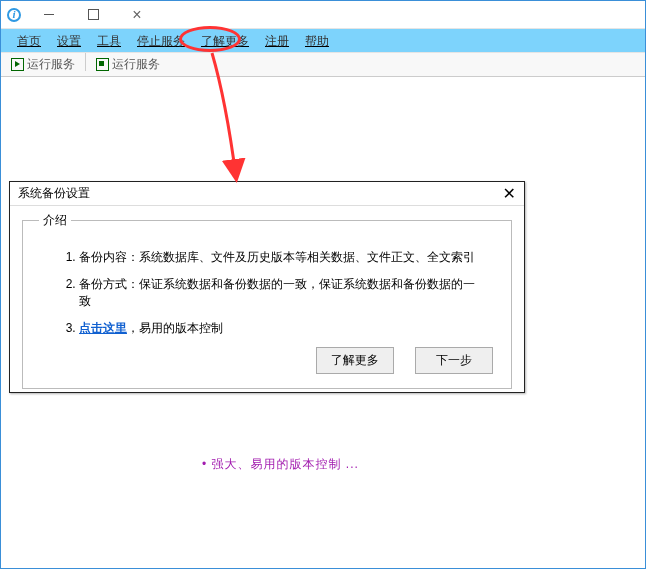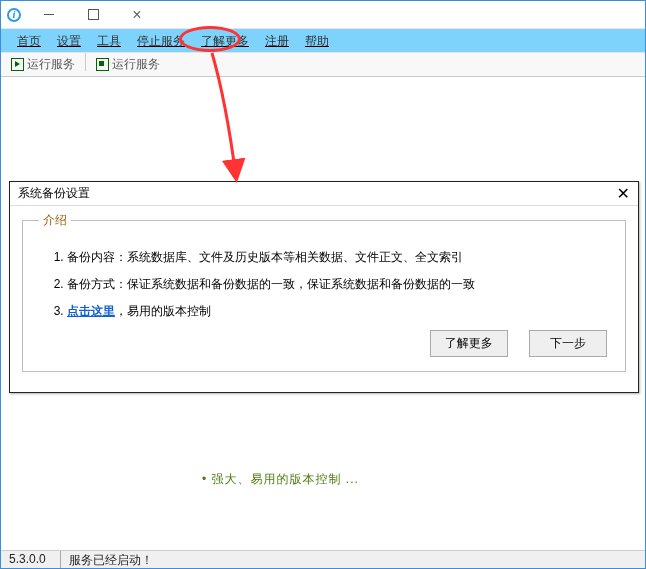--- a/index.html
+++ b/index.html
@@ -130,22 +130,22 @@
   
   .main-area {
     position: absolute;
     left: 1px; right: 1px;
     top: 77px;
     bottom: 20px;
     background: #fff;
   }
   .sub-text {
     position: absolute;
-    left: 200px; top: 393px;
-    color: #4d7c0f;
+    left: 200px; top: 378px;
+    color: #a21caf;
     font-size: 12px;
     letter-spacing: 1px;
   }
   
   .statusbar {
     position: absolute;
     left: 0; right: 0; bottom: 0;
     height: 18px;
     display: flex;
     background: #f0f0f0;
@@ -156,21 +156,21 @@
     border-right: 1px solid #aaa;
     padding: 1px 8px;
     color: #222;
     min-width: 60px;
   }
   .statusbar .seg.wide { flex:1; border-right:none;}
   
   .dialog {
     position: absolute;
     left: 8px; top: 180px;
-    width: 630px; height: 212px;
+    width: 516px; height: 212px;
     border: 1px solid #222;
     background: #fff;
     box-shadow: 1px 1px 2px rgba(0,0,0,0.3);
     z-index: 3;
   }
   .dialog-title {
     height: 24px;
     display: flex;
     align-items: center;
     padding: 0 8px;
@@ -187,28 +187,28 @@
   .dialog-body {
     padding: 6px 12px 10px 12px;
   }
   fieldset.intro {
     border: 1px solid #bbb;
     margin: 0;
     padding: 10px 16px 14px 16px;
   }
   fieldset.intro legend {
     padding: 0 4px;
-    color: #a16207;
+    color: #000000;
   }
   .intro ol {
     margin: 6px 0 0 0;
     padding-left: 24px;
   }
   .intro li {
-    margin: 10px 4px;
+    margin: 10px 16px;
     color: #000;
     font-size: 12px;
   }
   .intro a.link {
     color: #1060d0;
     text-decoration: underline;
     font-weight: bold;
   }
   .dlg-buttons {
     text-align: right;
@@ -301,18 +301,14 @@
   <div class="annotation-ellipse"></div>
   <svg class="arrow-svg">
     <defs>
       <marker id="arrowhead" markerWidth="10" markerHeight="8" refX="6" refY="4" orient="auto">
         <polygon points="0 0, 8 4, 0 8" fill="#ff3333"></polygon>
       </marker>
     </defs>
     <path d="M211 52 Q225 100 235 176" stroke="#ff3333" stroke-width="3" fill="none" marker-end="url(#arrowhead)"></path>
   </svg>
 
-  <div class="statusbar">
-    <div class="seg">5.3.0.0</div>
-    <div class="seg wide">服务已经启动！</div>
-  </div>
 
 </div>
 
 </body></html>

